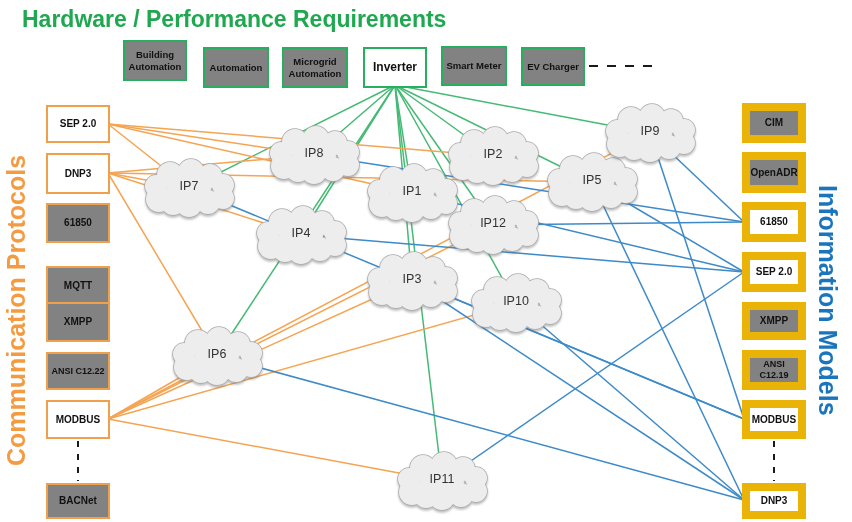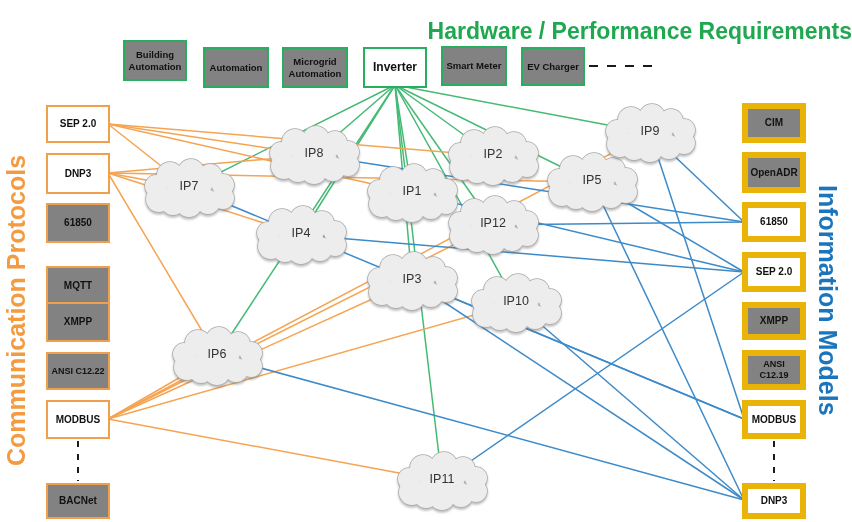--- a/index.html
+++ b/index.html
@@ -1,30 +1,30 @@
 <!DOCTYPE html>
 <html><head>
 <meta charset="utf-8">
 <style>
   html,body{margin:0;padding:0;background:#fff;}
   .canvas{position:relative;width:852px;height:522px;background:#fff;overflow:hidden;
           font-family:"Liberation Sans", sans-serif;}
   #graph{position:absolute;left:0;top:0;width:852px;height:522px;}
-  .page-title{position:absolute;left:0;right:0;top:18px;text-align:right;
+  .page-title{position:absolute;left:0;right:0;top:6px;text-align:left;
               font-size:23px;font-weight:bold;letter-spacing:0px;margin-left:22px;}
   .v-label{position:absolute;font-weight:bold;writing-mode:vertical-rl;text-align:center;}
   .v-label.left{left:2px;top:135px;height:350px;font-size:25px;transform:rotate(180deg);}
   .v-label.right{left:813px;top:183px;height:235px;font-size:25px;}
   .box{position:absolute;display:flex;align-items:center;justify-content:center;
        text-align:center;font-weight:bold;font-size:9.5px;line-height:1.2;color:#111;
        box-sizing:border-box;background:#fff;padding:1px;}
   .gray{background:#828282;}
   .gb{border:2px solid #27AE5E;}
   .ob{border:2px solid #F0A04B;}
-  .bb{border:6px solid #eab308;}
+  .bb{border:8px solid #eab308;}
   .t0{left:123px;top:40px;width:64px;height:41px}
   .t1{left:203px;top:47px;width:66px;height:41px}
   .t2{left:282px;top:47px;width:66px;height:41px}
   .t3{left:363px;top:47px;width:64px;height:41px;font-size:12px}
   .t4{left:441px;top:46px;width:66px;height:40px}
   .t5{left:521px;top:47px;width:64px;height:39px}
   .t6{left:663px;top:47px;width:66px;height:41px}
   .l0{left:46px;top:105px;width:64px;height:38px;font-size:10px}
   .l1{left:46px;top:153px;width:64px;height:41px;font-size:10px}
   .l2{left:46px;top:203px;width:64px;height:40px;font-size:10px}

